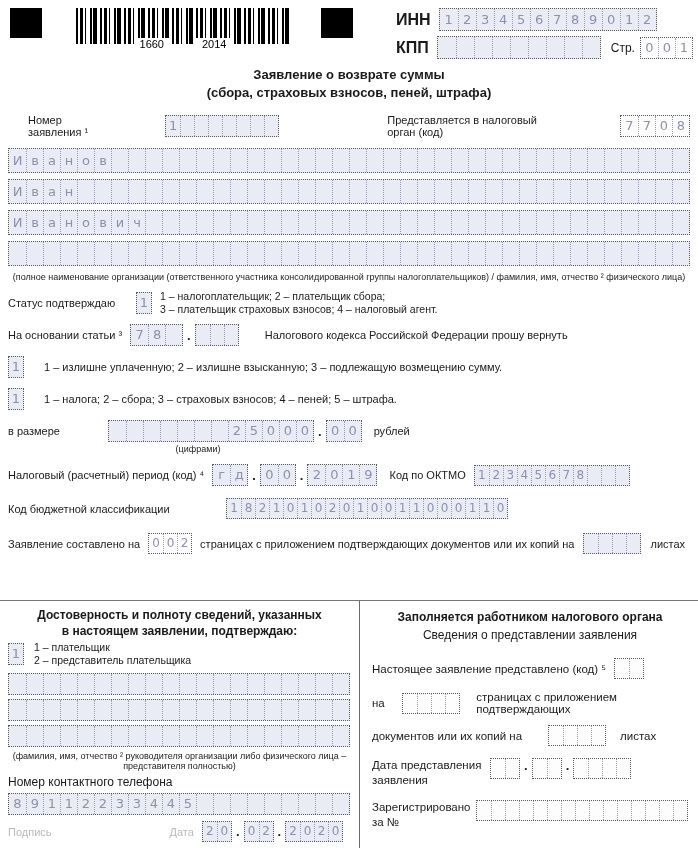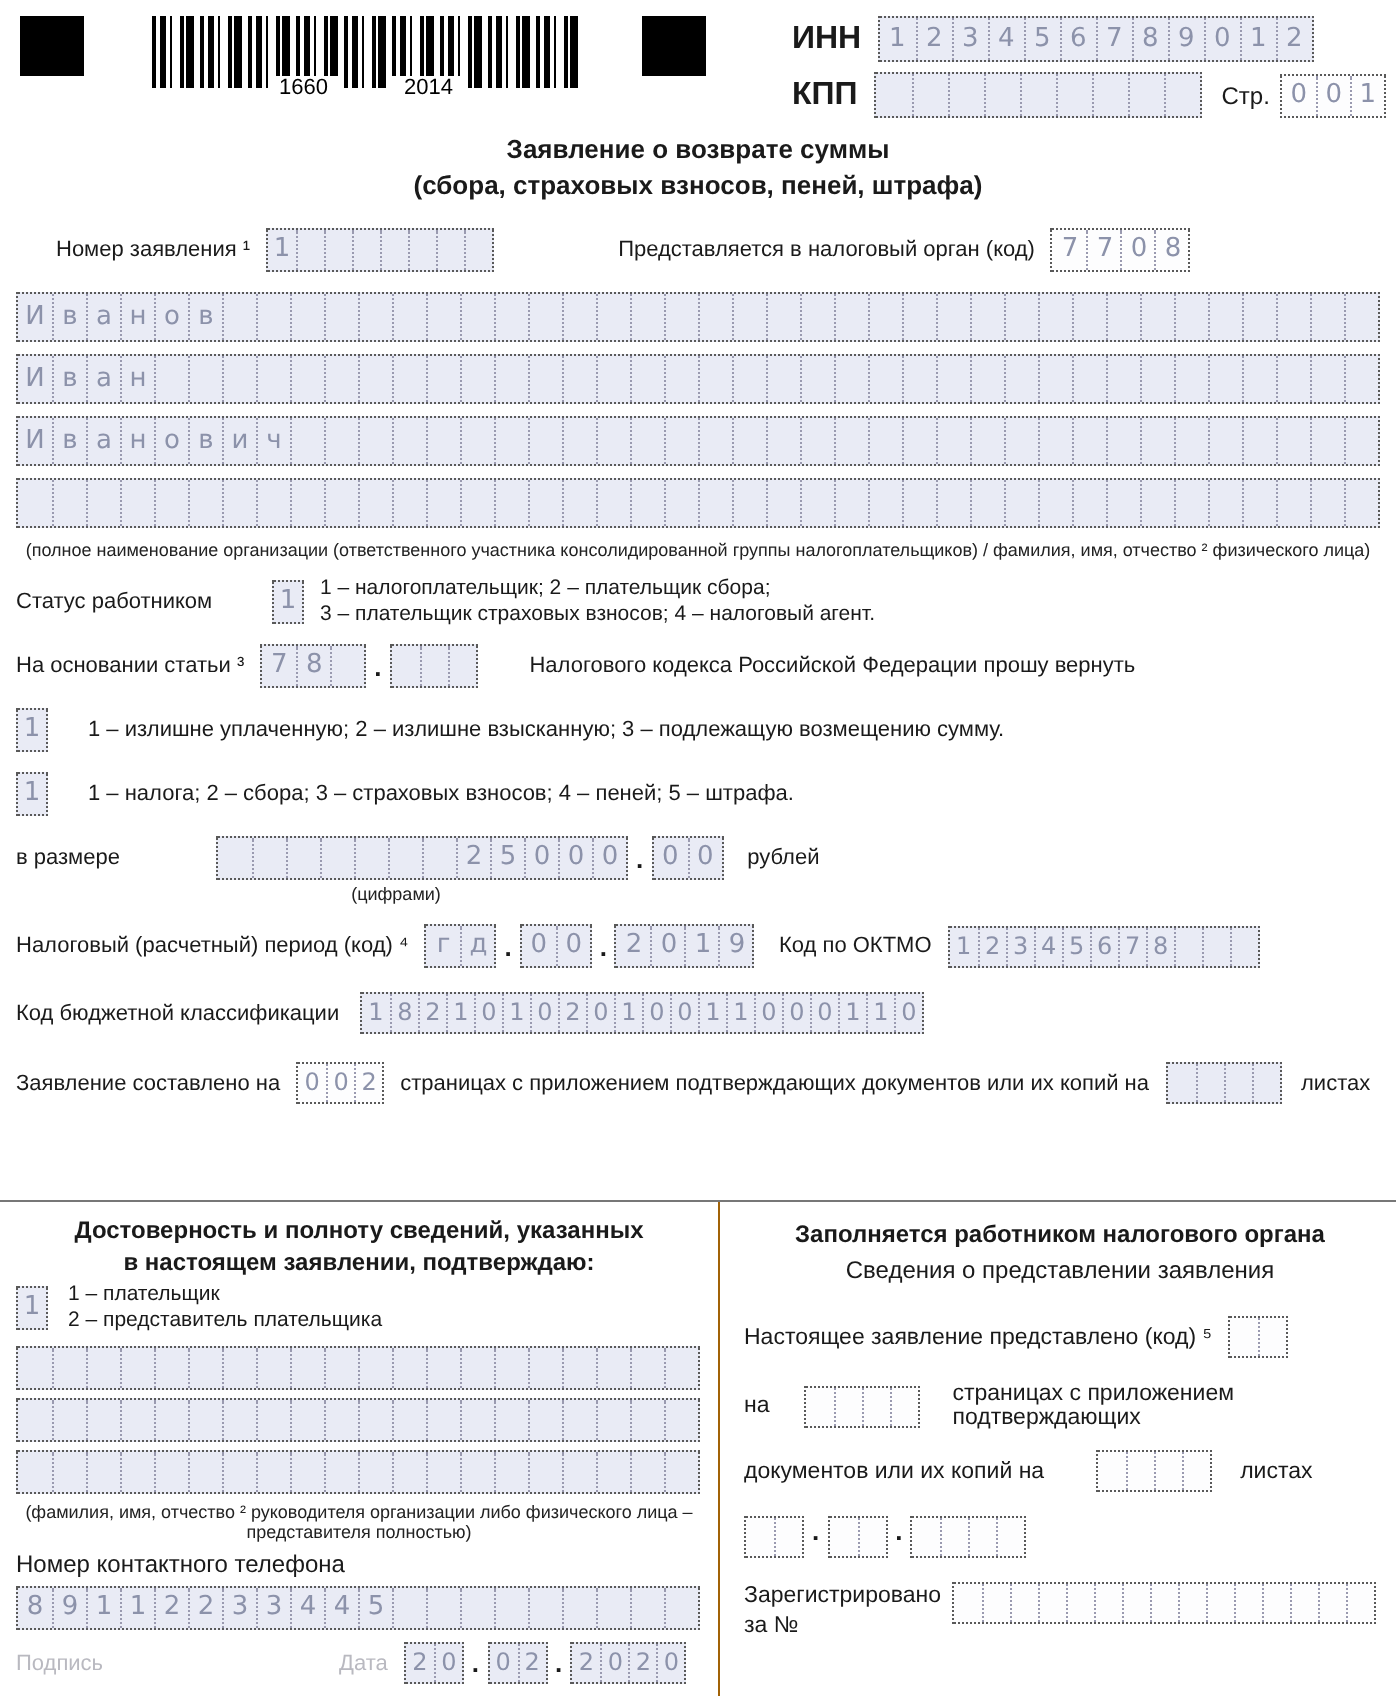--- a/index.html
+++ b/index.html
@@ -45,21 +45,21 @@
   .dot{font-weight:bold;margin:0 4px;font-size:13px;}
   .namerow{padding:0 8px;margin-bottom:6px;}
   
   .twocol{position:absolute;left:0;right:0;top:600px;bottom:0;border-top:1px solid #777;display:flex;}
   .col-left{width:368px;border-right:1px solid #a16207;box-sizing:border-box;padding:4px 8px 0 8px;}
   .col-right{flex:1;padding:6px 10px 0 12px;}
   .colhead{font-weight:bold;font-size:12px;text-align:center;line-height:16px;margin-top:2px;}
   .subhead{font-size:12px;text-align:center;margin-top:3px;}
   .grey{color:#b9b9c0;}
   .mt4{margin-top:4px;} .mt6{margin-top:6px;} .mt8{margin-top:8px;} .mt10{margin-top:10px;}
-  .mt12{margin-top:12px;} .mt14{margin-top:14px;} .gap8{margin-right:8px;}
+  .mt12{margin-top:12px;gap:46px;} .mt14{margin-top:14px;} .gap8{margin-right:8px;}
 </style>
 </head>
 <body>
 
 <div class="page">
 
   <div class="topbar">
     <div class="sq sq1"></div>
     <div class="barcode">
       <div class="bars"></div>
@@ -311,21 +311,21 @@
           <span class="cell">&nbsp;</span>
           <span class="cell">&nbsp;</span>
           <span class="cell">&nbsp;</span>
           <span class="cell">&nbsp;</span>
         </span>
     </div>
     <div class="cap">(полное наименование организации (ответственного участника консолидированной группы налогоплательщиков) / фамилия, имя, отчество ²  физического лица)</div>
   </div>
 
   <div class="row mt8">
-    <span class="lbl" style="width:128px">Статус работником</span>
+    <span class="lbl" style="width:128px">Статус подтверждаю</span>
     <span class="boxes sz13 gap8">
         <span class="cell">1</span>
       </span>
     <span class="small">
       <span style="display:block">1 – налогоплательщик; 2 – плательщик сбора;</span>
       <span style="display:block">3 – плательщик страховых взносов; 4 – налоговый агент.</span>
     </span>
   </div>
 
   <div class="row mt8">
@@ -623,20 +623,24 @@
         <span class="lbl gap8" style="font-size:11.5px">документов или их копий  на</span>
         <span class="boxes sz14 white" style="margin-left:18px">
             <span class="cell">&nbsp;</span>
             <span class="cell">&nbsp;</span>
             <span class="cell">&nbsp;</span>
             <span class="cell">&nbsp;</span>
           </span>
         <span class="lbl" style="margin-left:14px;font-size:11.5px">листах</span>
       </div>
       <div class="row" style="padding:0;margin-top:12px;align-items:flex-start">
+        <span class="lbl" style="width:118px;font-size:11.5px;line-height:15px">
+          <span style="display:block">Дата представления</span>
+          <span style="display:block">заявления</span>
+        </span>
         <span class="boxes sz14 white">
             <span class="cell">&nbsp;</span>
             <span class="cell">&nbsp;</span>
           </span>
         <span class="dot">.</span>
         <span class="boxes sz14 white">
             <span class="cell">&nbsp;</span>
             <span class="cell">&nbsp;</span>
           </span>
         <span class="dot">.</span>

